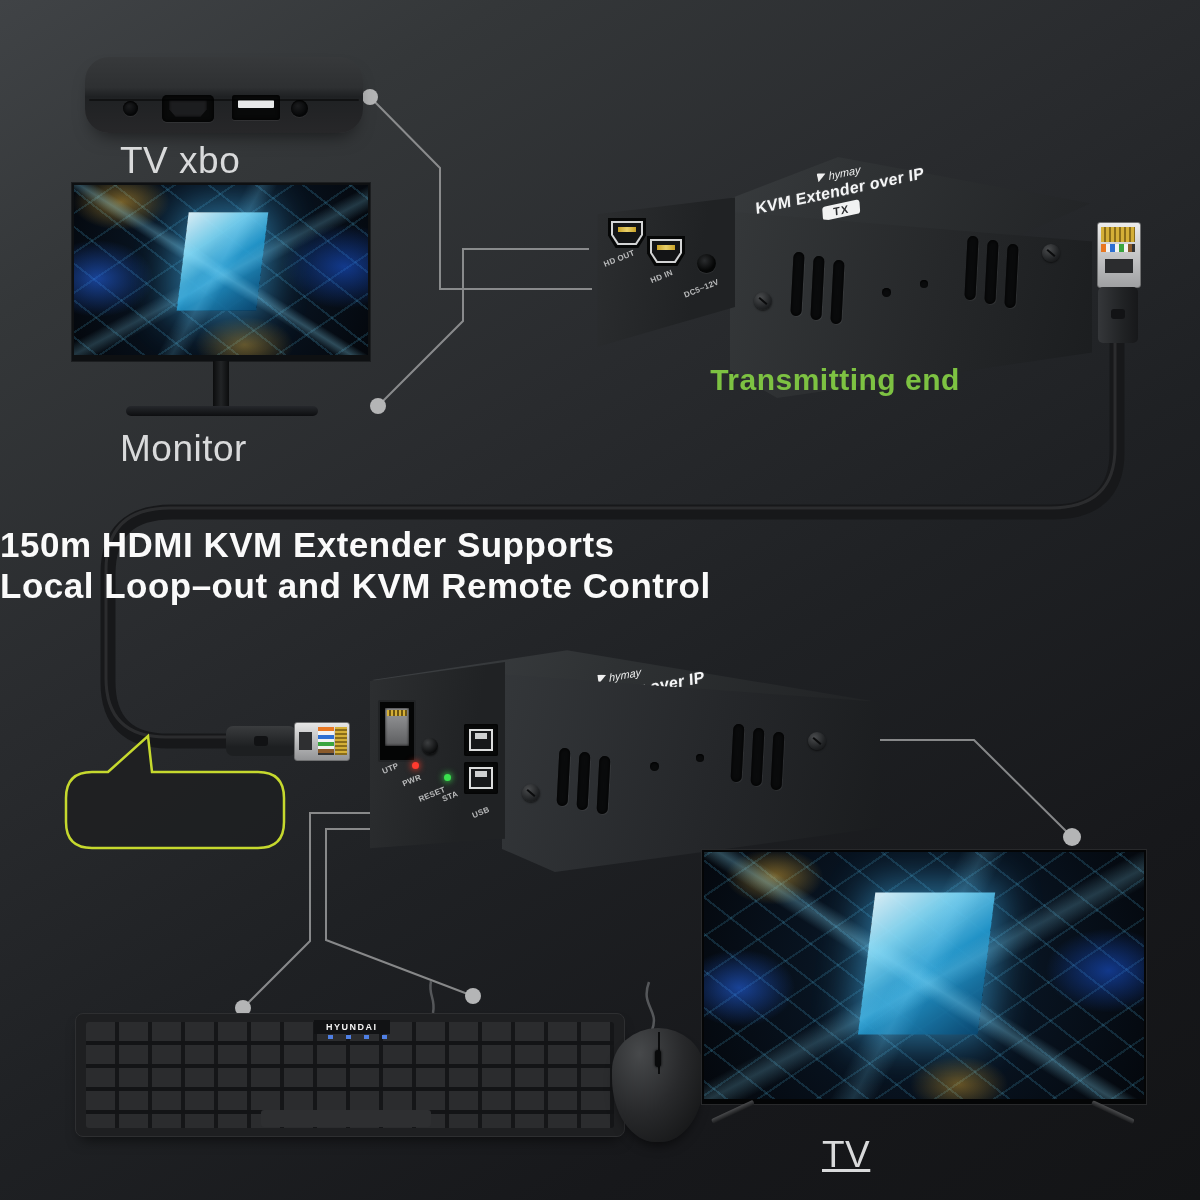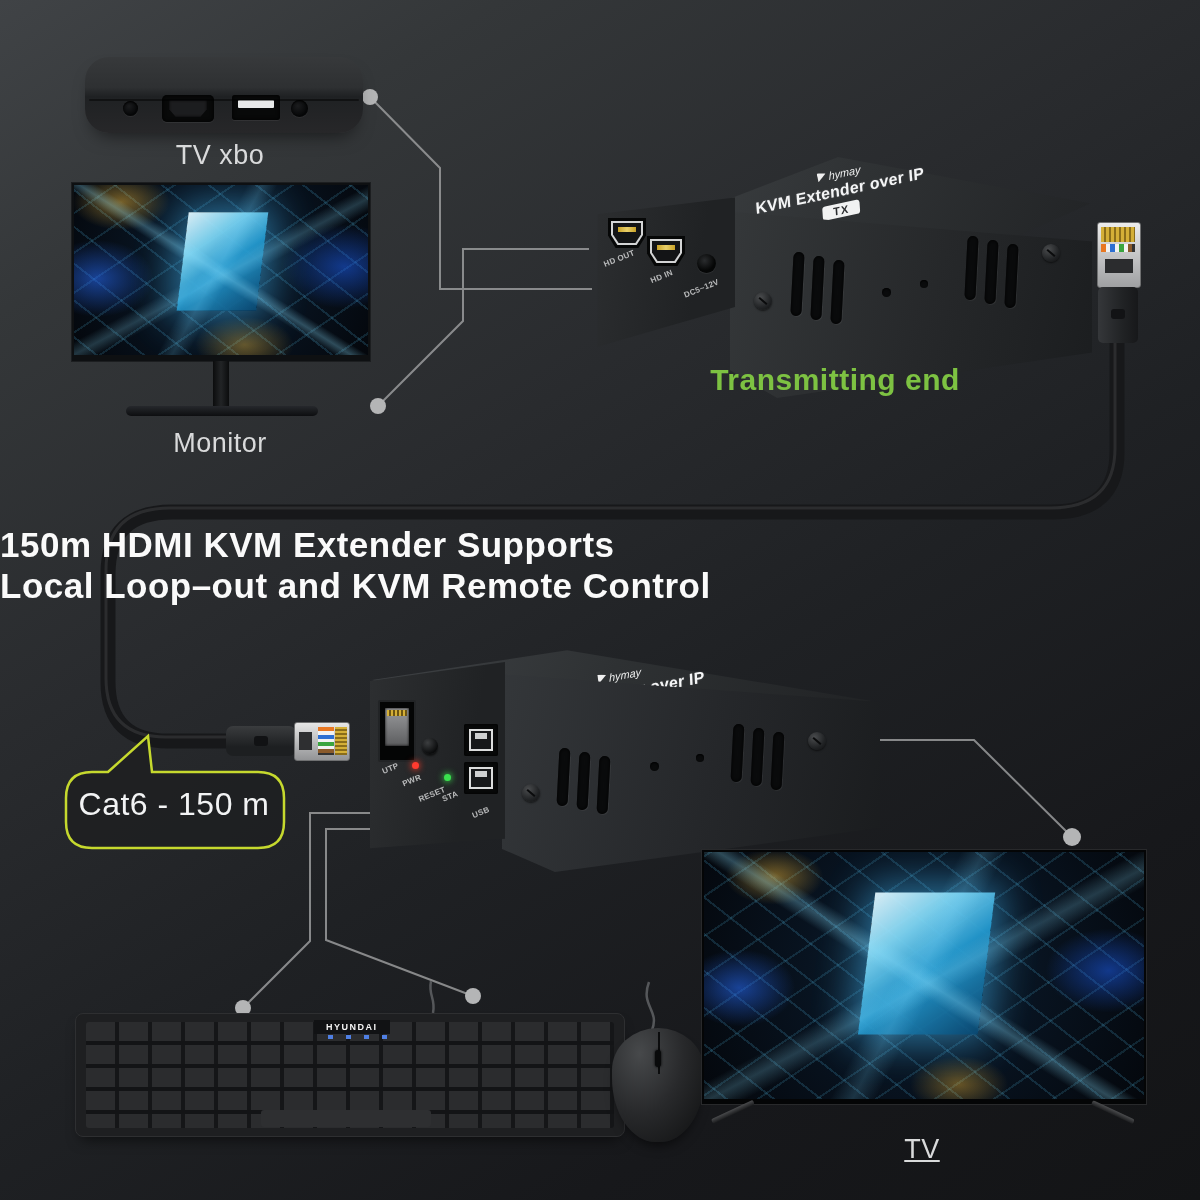--- a/index.html
+++ b/index.html
@@ -5,21 +5,21 @@
   html,body{margin:0;padding:0;background:#000;}
   .stage{
     position:relative;width:1200px;height:1200px;overflow:hidden;
     background:linear-gradient(148deg,#404346 0%,#343739 16%,#292b2e 38%,#1f2124 58%,#17181b 80%,#131416 100%);
     font-family:"Liberation Sans",sans-serif;
   }
   .abs{position:absolute;}
   svg{position:absolute;left:0;top:0;}
 
   
-  .dev-label{position:absolute;text-align:center;color:#d9dadb;font-size:27px;letter-spacing:.5px;}
+  .dev-label{position:absolute;text-align:left;color:#d9dadb;font-size:37px;letter-spacing:.5px;}
   .caption{position:absolute;text-align:center;font-weight:bold;font-size:30px;color:#7dc242;letter-spacing:.5px;}
   .title{position:absolute;left:0;top:524px;width:1200px;text-align:left;color:#fafafa;
          font-size:35px;font-weight:bold;line-height:41px;letter-spacing:.5px;}
 
   
   .tvbox{left:85px;top:57px;width:278px;height:76px;border-radius:24px;
     background:linear-gradient(#37393b 0%,#2e3032 40%,#1f2123 52%,#272729 100%);
     box-shadow:0 10px 18px -8px rgba(0,0,0,.55);}
   .tvbox::after{content:"";position:absolute;left:4px;right:4px;top:55%;height:2px;background:rgba(0,0,0,.45);border-radius:2px;}
   .jack{position:absolute;border-radius:50%;background:radial-gradient(circle at 40% 35%,#1b1c1e,#060708 65%);box-shadow:inset 0 1px 2px #000,0 1px 1px rgba(255,255,255,.06);}
@@ -286,21 +286,20 @@
     <div class="led green" style="left:74px;top:112px;"></div>
     <div class="plabel" style="left:72px;top:130px;">STA</div>
     <div class="usbport" style="left:94px;top:62px;"></div>
     <div class="usbport" style="left:94px;top:100px;"></div>
     <div class="plabel" style="left:102px;top:146px;">USB</div>
   </div>
 
   <svg width="1200" height="1200">
     <path d="M152,772 H258 Q284,772 284,798 V822 Q284,848 258,848 H92 Q66,848 66,822 V798 Q66,772 92,772 H108 L148,736 Z" fill="rgba(30,32,34,0.92)" stroke="#c6d92e" stroke-width="2.5"></path>
   </svg>
-  <div class="abs bubble-text">Cat6 - 150 m</div>
 
   <div class="abs keyboard">
     <div class="keys"></div>
     <div class="space"></div>
     <div class="kb-brand">HYUNDAI</div>
     <div class="kb-dots"></div>
   </div>
   <div class="abs mouse"></div>
 
   <div class="abs tv">

